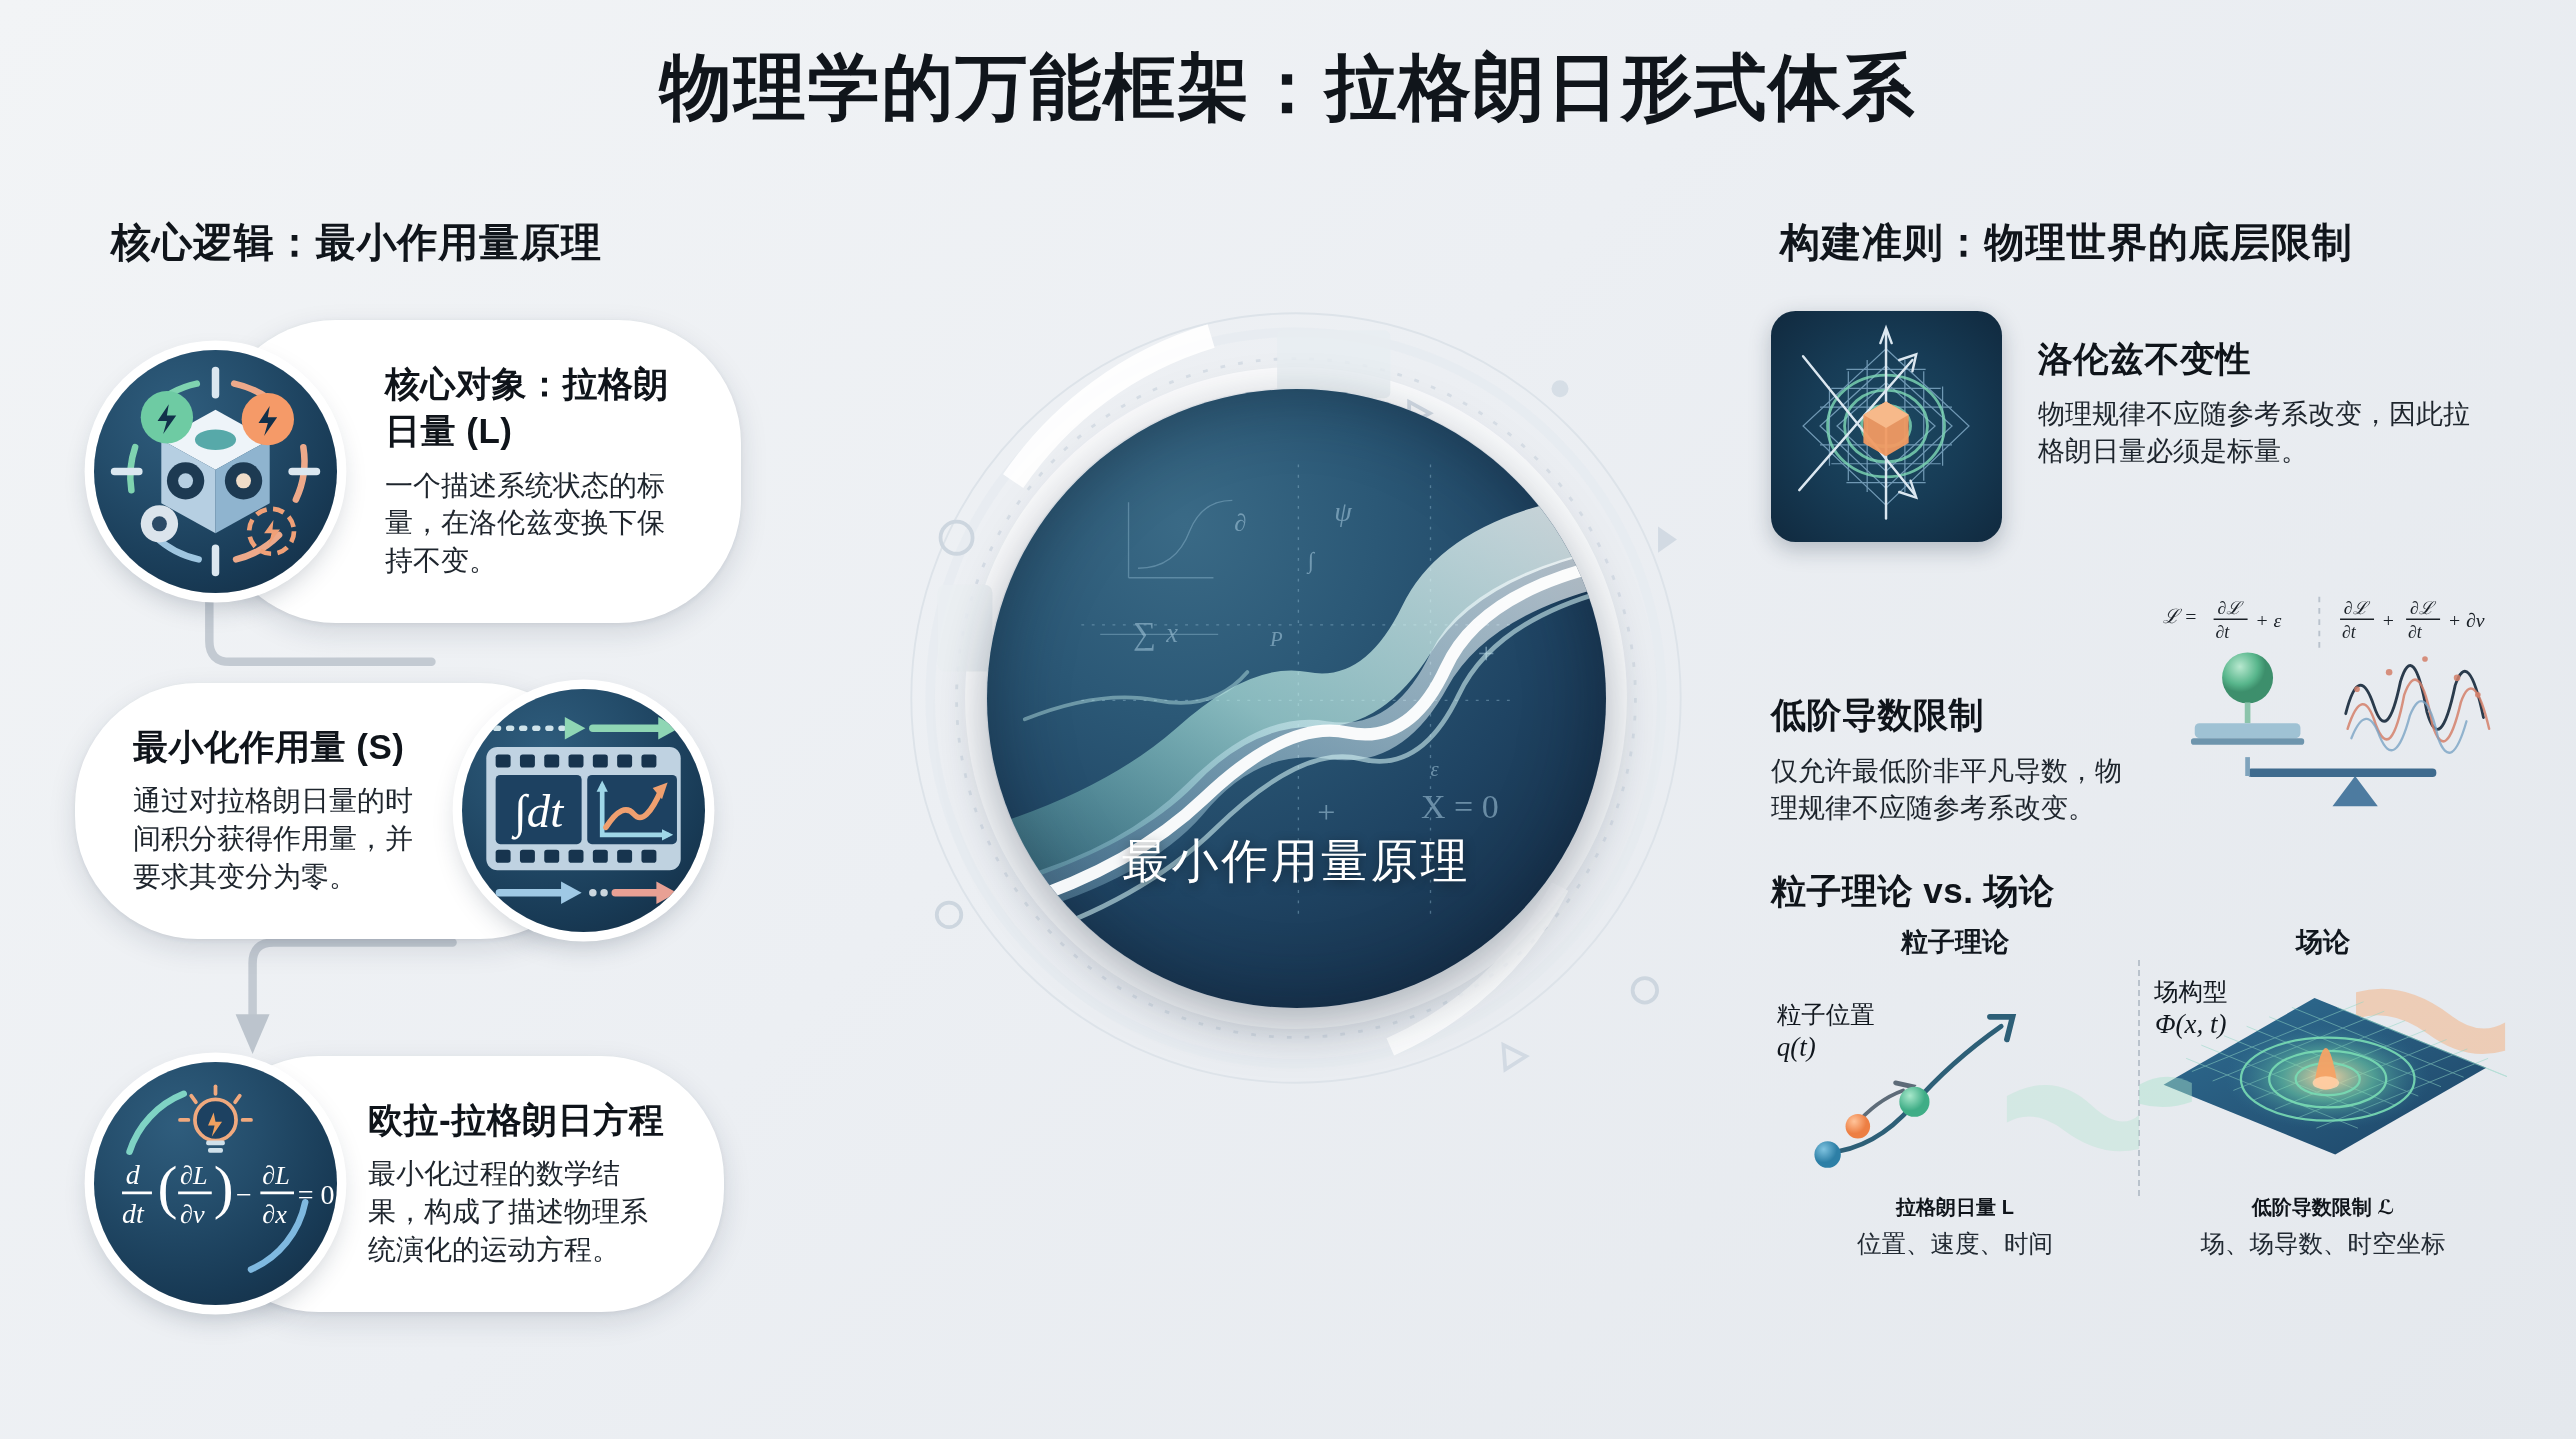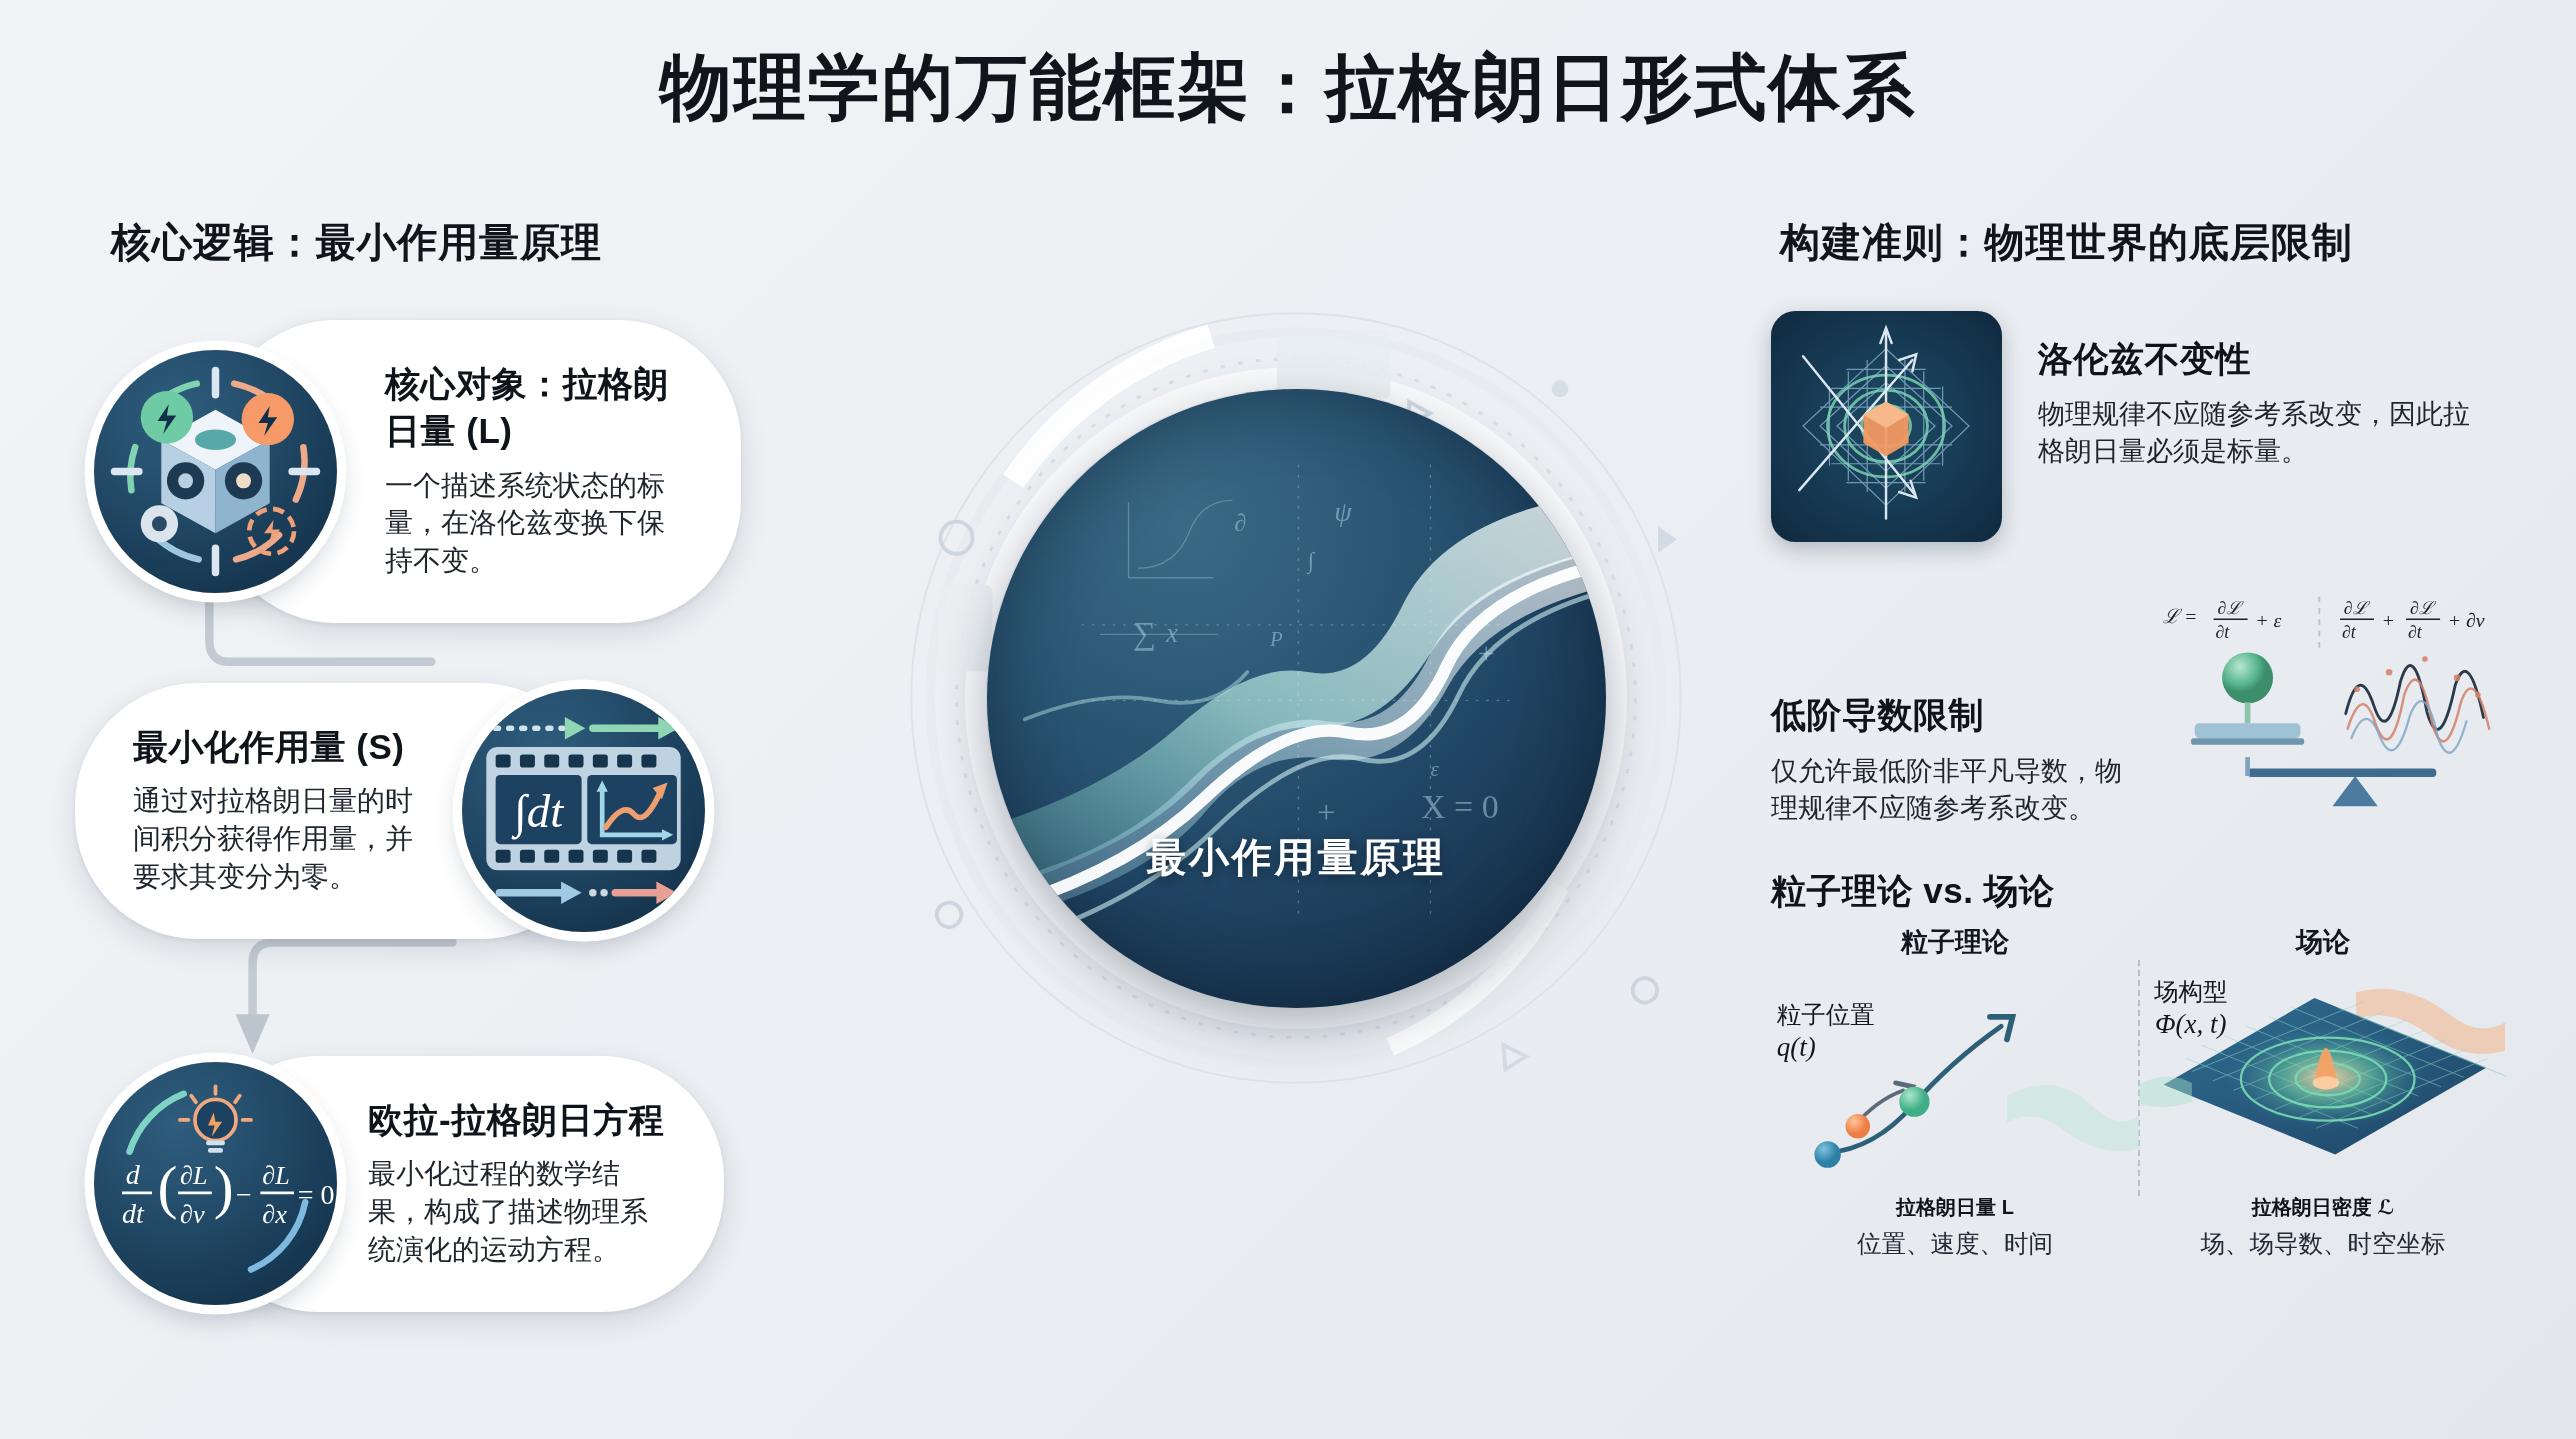--- a/index.html
+++ b/index.html
@@ -98,21 +98,21 @@
     background:
       radial-gradient(circle at 32% 22%, #3a6a86 0%, #2b5876 30%, #1f4463 58%, #17324d 82%, #122740 100%);
     box-shadow: 0 17px 49px rgba(16,34,56,0.35), inset 0 0 75px rgba(10,24,40,0.45);
     overflow: hidden;
   }
   #center-orb svg { position: absolute; inset: 0; width: 100%; height: 100%; }
   #center-label {
     position: absolute;
     left: 0; right: 0; top: 528px;
     text-align: center;
-    font-size: 40px; font-weight: bold; color: #ffffff;
+    font-size: 47px; font-weight: normal; color: #ffffff;
     letter-spacing: 2.8px;
     text-shadow: 0 2.8px 11.3px rgba(0,0,0,0.45);
     z-index: 5;
   }
 
   
   #right-col { position: absolute; left: 1771px; top: 311px; width: 754px; }
 
   .right-block { position: relative; }
 
@@ -545,19 +545,19 @@
             <g stroke="#79dcb4" stroke-width="2.4" fill="none" opacity=".9">
               <ellipse cx="200" cy="122" rx="92" ry="44"></ellipse>
               <ellipse cx="200" cy="122" rx="62" ry="30"></ellipse>
               <ellipse cx="200" cy="122" rx="34" ry="17"></ellipse>
             </g>
             <path d="M186 126 Q198 52 210 126 Q198 140 186 126 Z" fill="#f5a265" opacity=".95"></path>
             <ellipse cx="198" cy="126" rx="14" ry="7" fill="#ffd3ab" opacity=".85"></ellipse>
             <path d="M0 128 Q28 112 56 126 L56 146 Q28 156 0 148 Z" fill="#a9e3cd" opacity=".45"></path>
           </svg>
         </div>
-        <div class="compare-foot-title">拉格朗日密度 ℒ</div>
+        <div class="compare-foot-title">低阶导数限制 ℒ</div>
         <div class="compare-foot-sub">场、场导数、时空坐标</div>
       </div>
     </div>
   </div>
 </div>
 
 
 </body></html>

